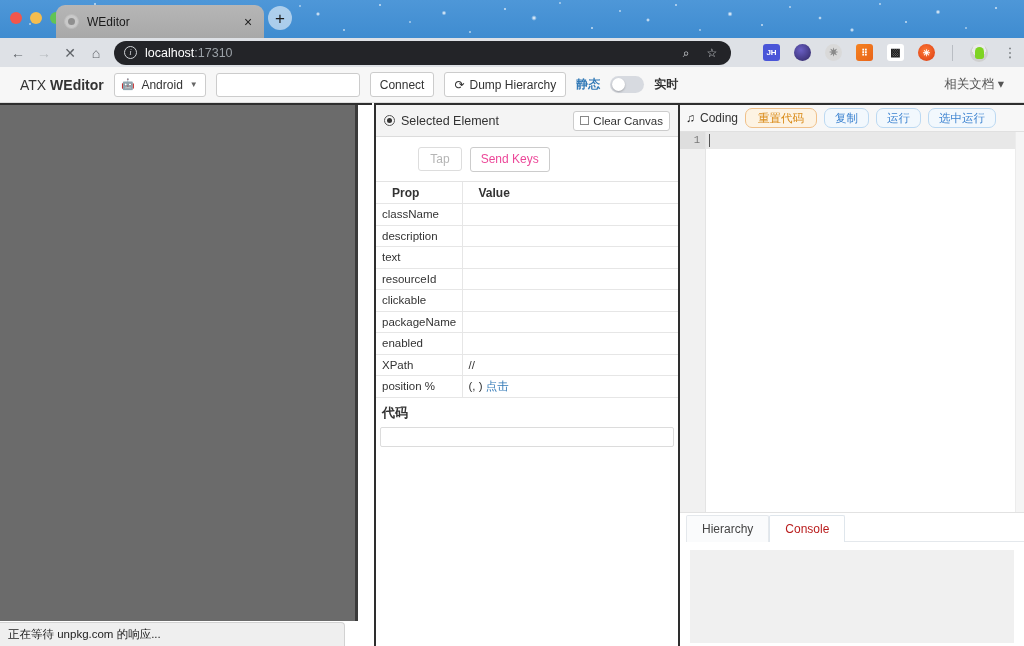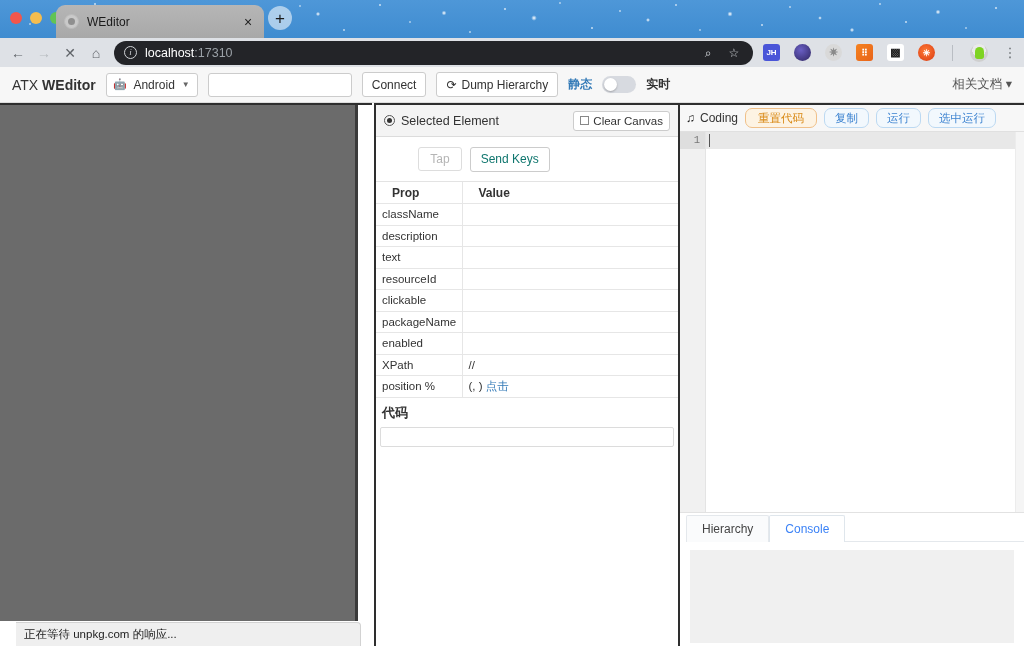--- a/index.html
+++ b/index.html
@@ -93,41 +93,41 @@
   .omni-info {
     width: 13px; height: 13px; border-radius: 50%;
     border: 1.3px solid #cfd2d6; color: #cfd2d6;
     font-size: 9px; line-height: 11px; text-align: center; font-style: italic;
     flex: 0 0 auto; font-family: "Liberation Serif", serif;
   }
   .omni-url { flex: 1; font-size: 12.5px; color: #e8eaed; white-space: nowrap; }
   .omni-url .host { color: #fff; }
   .omni-url .port { color: #9aa0a6; }
   .omni-ico { color: #cfd2d6; font-size: 12px; width: 18px; text-align: center; }
-  .ext-row { display: flex; align-items: center; gap: 14px; padding-left: 2px; }
+  .ext-row { display: flex; align-items: center; gap: 14px; padding-left: 2px; margin-left: 22px; }
   .ext {
     width: 17px; height: 17px; border-radius: 3px;
     display: flex; align-items: center; justify-content: center;
     font-size: 8px; font-weight: bold; color: #fff; overflow: hidden;
   }
   .ext.round { border-radius: 50%; }
   .chrome-sep { width: 1px; height: 16px; background: #b9bdc3; margin: 0 3px; }
   .avatar {
     width: 18px; height: 18px; border-radius: 50%;
     background: radial-gradient(circle at 50% 35%, #eaeaea 45%, #cfcfcf 46%);
     display:flex; align-items:center; justify-content:center;
   }
   .avatar i { width: 9px; height: 12px; border-radius: 5px 5px 3px 3px; background: #7ed321; display:block; }
   .kebab { width: 16px; color: #5f6368; font-size: 13px; text-align: center; letter-spacing: 0; line-height: 1; }
 
   
   .app-toolbar {
     height: 36px; background: #f7f7f7;
     border-bottom: 1px solid #ddd;
-    display: flex; align-items: center; padding: 0 12px; gap: 10px;
+    display: flex; align-items: center; padding: 0 20px; gap: 10px;
   }
   .brand { font-size: 14px; color: #333; white-space: nowrap; }
   .brand b { font-weight: bold; }
   .dev-select {
     height: 24px; border: 1px solid #ccc; border-radius: 3px; background: #fff;
     display: flex; align-items: center; padding: 0 7px; gap: 6px;
     font-size: 12px; color: #333; min-width: 92px;
   }
   .dev-select .caret { margin-left: auto; color: #666; font-size: 8px; }
   .addr-input {
@@ -172,21 +172,21 @@
   }
   .device-keys {
     position: absolute; left: 0; top: 516px; width: 350px; height: 34px;
     background: #fff; display: flex; align-items: flex-start;
     padding-top: 16px; font-size: 11.5px; color: #555;
   }
   .device-keys > div { flex: 1; text-align: center; white-space: nowrap; }
   .dk-power { color: #555; }
   .dk-power i { color: #d9534f; font-weight: bold; }
   .status-toast {
-    position: absolute; left: 16px; top: 622px; height: 24px; width: 345px;
+    position: absolute; left: 0; top: 622px; height: 24px; width: 345px;
     background: #efefef; border-top: 1px solid #d2d2d2; border-right: 1px solid #d2d2d2;
     border-radius: 0 4px 0 0;
     display: flex; align-items: center; padding: 0 8px;
     font-size: 11.5px; color: #222; z-index: 40;
   }
 
   
   .mid-pane {
     width: 306px; background: #fff;
     border: 2px solid #2e2e2e; border-bottom: none;
@@ -213,21 +213,21 @@
     height: 45px; display: flex; align-items: center; justify-content: center;
     gap: 8px; padding-right: 86px; border-bottom: 1px solid #e3e3e3;
   }
   .btn-tap {
     height: 24px; border: 1px solid #ddd; border-radius: 3px; background: #fff;
     color: #b5b5b5; font-size: 12px; padding: 0 11px;
     font-family: "Liberation Sans", sans-serif;
   }
   .btn-sendkeys {
     height: 25px; border: 1px solid #ccc; border-radius: 3px; background: #fff;
-    color: #0f766e; font-size: 12px; padding: 0 10px;
+    color: #ec4899; font-size: 12px; padding: 0 10px;
     font-family: "Liberation Sans", sans-serif;
     text-align: right;
   }
   .prop-table { width: 100%; border-collapse: collapse; table-layout: fixed; }
   .prop-table th, .prop-table td {
     border-bottom: 1px solid #e6e6e6; height: 21.5px;
     font-size: 11.5px; text-align: left; padding: 0 6px; color: #333;
     overflow: hidden; white-space: nowrap;
   }
   .prop-table th { font-weight: bold; font-size: 12px; padding-left: 16px; }
@@ -289,21 +289,21 @@
   }
   .bottom-tabs {
     height: 30px; background: #fff; border-top: 1px solid #e2e2e2;
     display: flex; align-items: flex-end; padding-left: 6px;
   }
   .btab {
     height: 27px; padding: 0 15px; display: flex; align-items: center;
     font-size: 12px; border: 1px solid #e4e8ec; border-bottom: none;
     background: #fafbfc; color: #444; border-radius: 2px 2px 0 0;
   }
-  .btab.active { background: #fff; color: #3b82f6; border-color: #dfe6ec; }
+  .btab.active { background: #fff; color: #b91c1c; border-color: #dfe6ec; }
   .btab-filler { flex: 1; border-bottom: 1px solid #e4e8ec; height: 27px; }
   .console-body { height: 111px; background: #fff; padding: 8px 10px 10px 10px; }
   .console-inner { width: 100%; height: 100%; background: #f0f0f0; }
 
   .pane-gap { width: 2px; background: #fff; }
 </style>
 </head>
 <body>
 
 <div class="browser-tabstrip">

